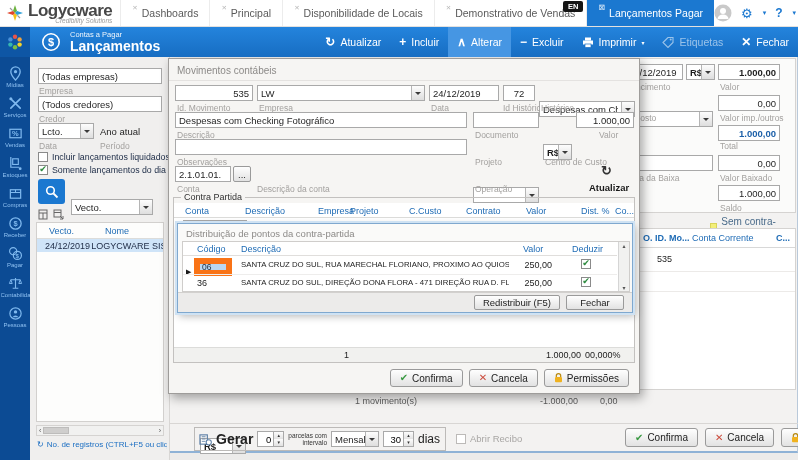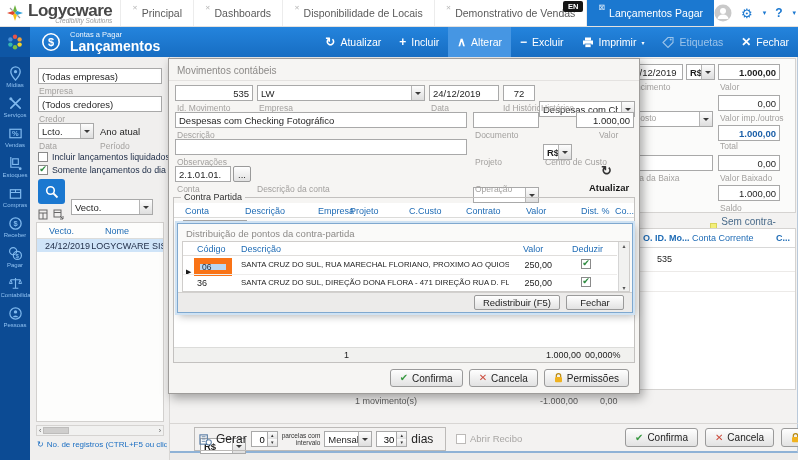--- a/index.html
+++ b/index.html
@@ -90,25 +90,25 @@
         <line x1="4" y1="4" x2="6.6" y2="6.6" stroke="#9a9a9a" stroke-width="1.2"></line>
         <line x1="14" y1="14" x2="11.4" y2="11.4" stroke="#9a9a9a" stroke-width="1.2"></line>
       </svg>
       <div>
         <div class="logo-name">Logycware</div>
         <div class="logo-tag">Credibility Solutions</div>
       </div>
     </div>
     <div class="tab">
       <span class="tx">✕</span>
-      <span>Principal</span>
+      <span>Dashboards</span>
     </div>
     <div class="tab">
       <span class="tx">✕</span>
-      <span>Dashboards</span>
+      <span>Principal</span>
     </div>
     <div class="tab">
       <span class="tx">✕</span>
       <span>Disponibilidade de Locais</span>
     </div>
     <div class="tab">
       <span class="tx">✕</span>
       <span>Demonstrativo de Vendas</span>
     </div>
     <div class="tab active">
@@ -371,21 +371,21 @@
         <span class="dd"></span>
       </div>
 
     <div class="abs" style="left:0;top:366px;width:628px;height:30px;border-top:1px solid #d8d6d4">
       <div class="abs" style="left:24px;top:3px;width:252px;height:24px;border:1px solid #bcbab8;display:flex;align-items:center;gap:4px;padding:0 4px">
         <svg width="13" height="13" viewBox="0 0 14 14">
             <rect x="1" y="2" width="8" height="10" fill="none" stroke="#5b7fa6" stroke-width="1.2"></rect>
             <path d="M3 4h4M3 6.5h4M3 9h4" stroke="#5b7fa6" stroke-width=".9"></path>
             <circle cx="10.5" cy="10" r="2.8" fill="#fff" stroke="#5b7fa6" stroke-width="1.1"></circle>
           </svg>
-        <span style="font-size:12px;font-weight:normal;color:#222">Gerar</span>
+        <span style="font-size:14px;font-weight:bold;color:#222">Gerar</span>
         <span class="spin">
             <span class="sval">0</span>
             <span class="sbtns">
               <span>▴</span>
               <span>▾</span>
             </span>
           </span>
         <span style="font-size:6.5px;color:#333;text-align:right;line-height:1.1"><span>parcelas com</span><br><span>intervalo</span></span>
         <span class="combo" style="width:48px;height:16px">
             <span>Mensal</span>

